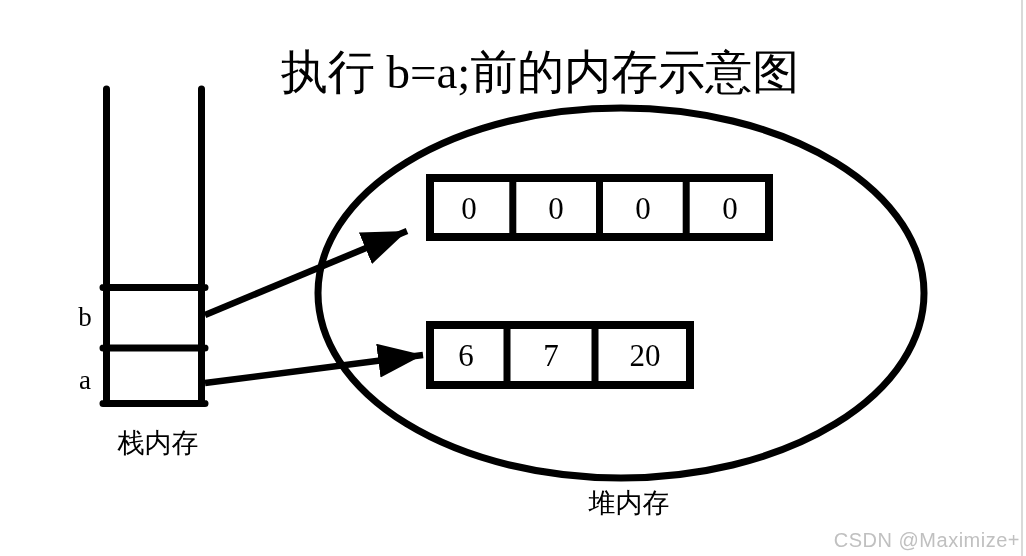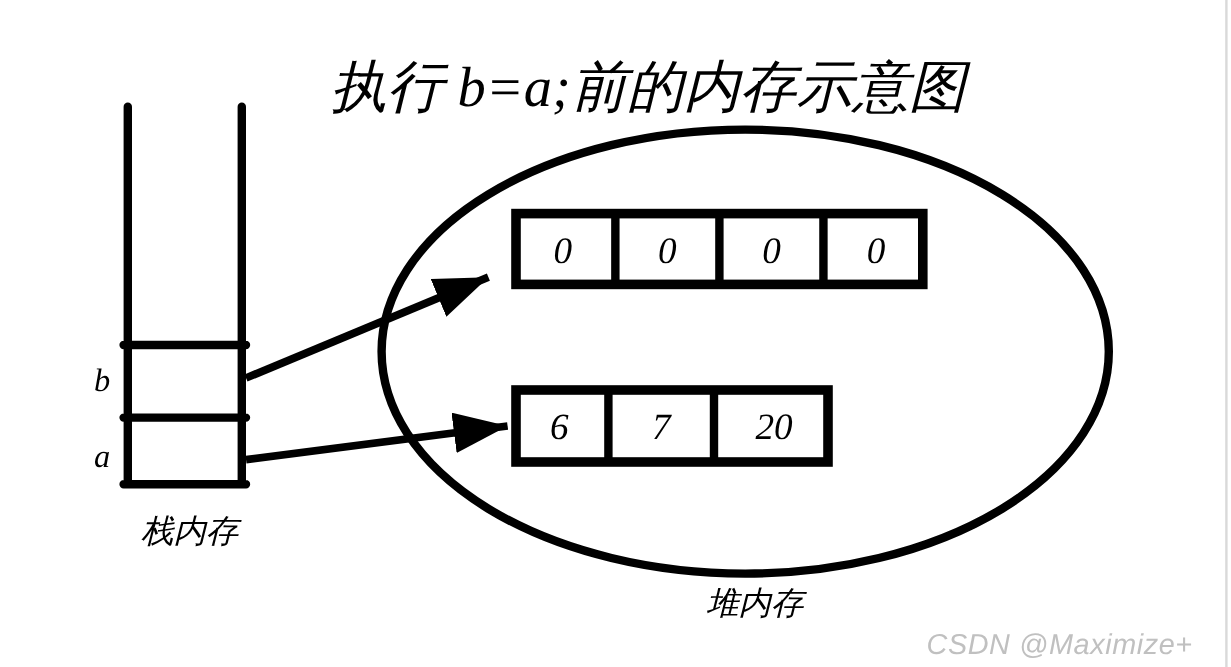--- a/index.html
+++ b/index.html
@@ -8,35 +8,35 @@
     --edge:#d9d9d9;
     --bg:#ffffff;
   }
   html,body{margin:0;padding:0;}
   body{
     width:1026px;height:556px;
     background:var(--bg);
     overflow:hidden;
     font-family:"Liberation Serif","DejaVu Serif",serif;
   }
-  .stage{position:relative;width:1026px;height:556px;font-style:italic;}
+  .stage{position:relative;width:1026px;height:556px;}
   svg.diagram{position:absolute;left:0;top:0;color:var(--line);}
   svg.diagram text{
     font-family:"Liberation Serif","DejaVu Serif",serif;
     fill:currentColor;
   }
   .title-text{font-size:47px;}
   .var-label{font-size:27px;}
   .caption-text{font-size:27px;}
   .cell-value{font-size:31px;}
   .watermark{
     position:absolute;
-    right:32px;bottom:4px;
+    right:6px;bottom:4px;
     font-family:"Liberation Sans","DejaVu Sans",sans-serif;
-    font-size:24px;
+    font-size:20px;
     color:var(--watermark);
     letter-spacing:0.5px;
     white-space:nowrap;
   }
   .page-edge{
     position:absolute;
     left:1021px;top:0;
     width:2px;height:556px;
     background:var(--edge);
   }

